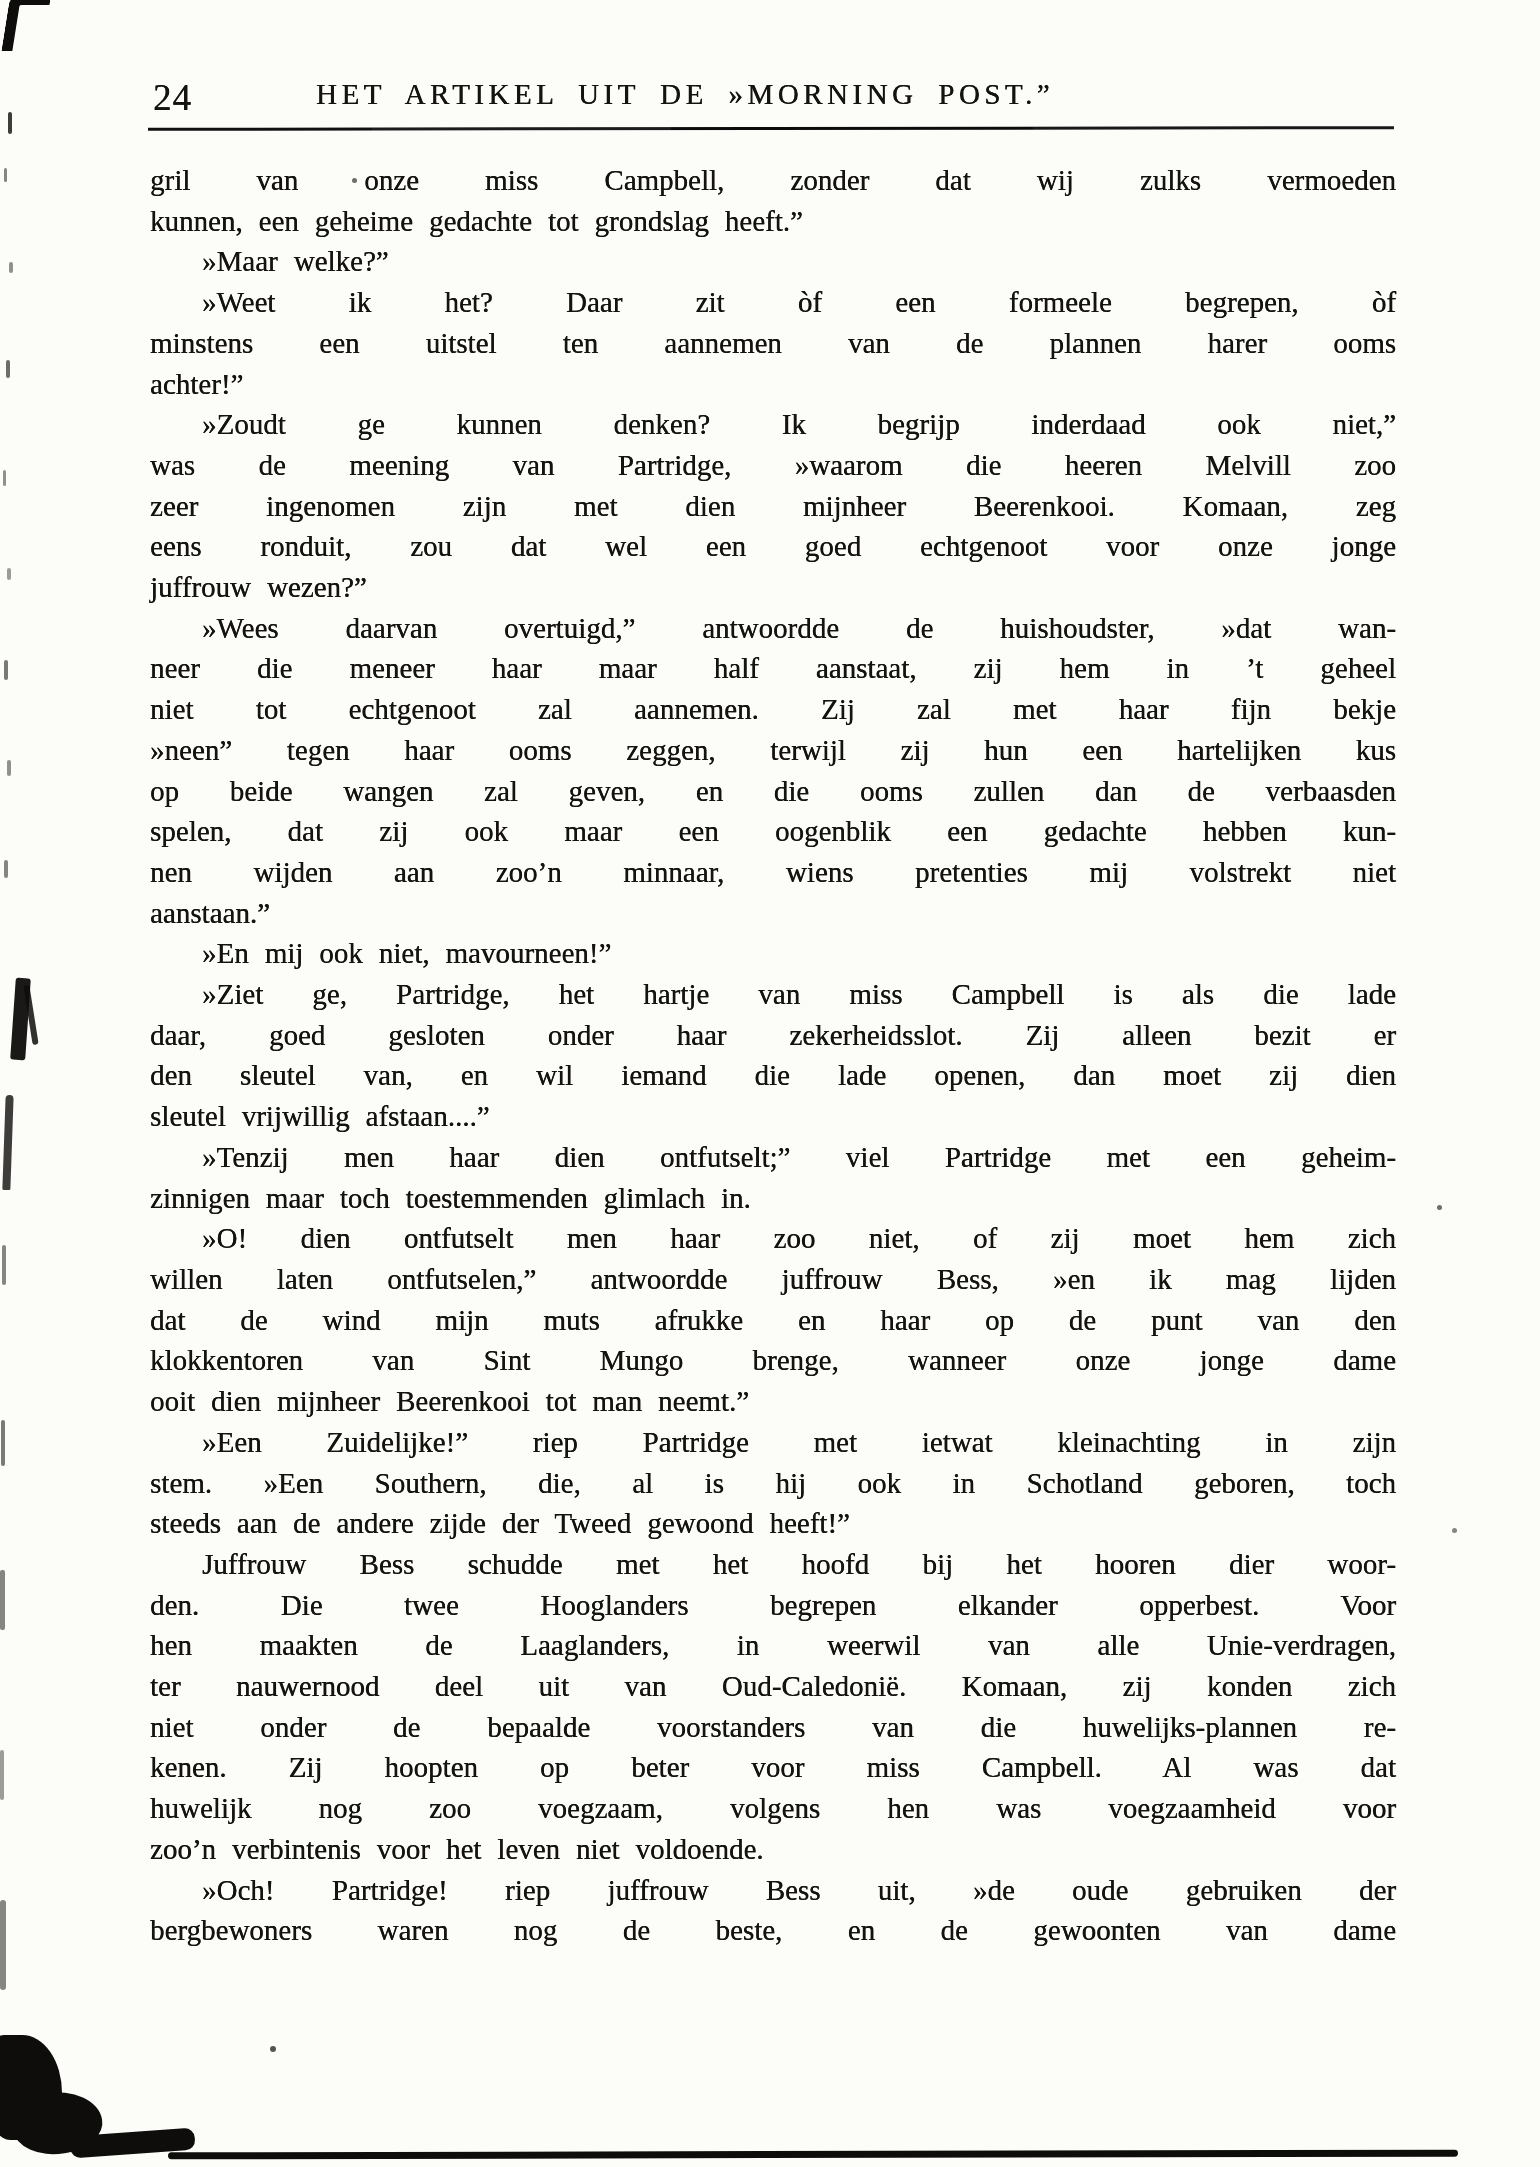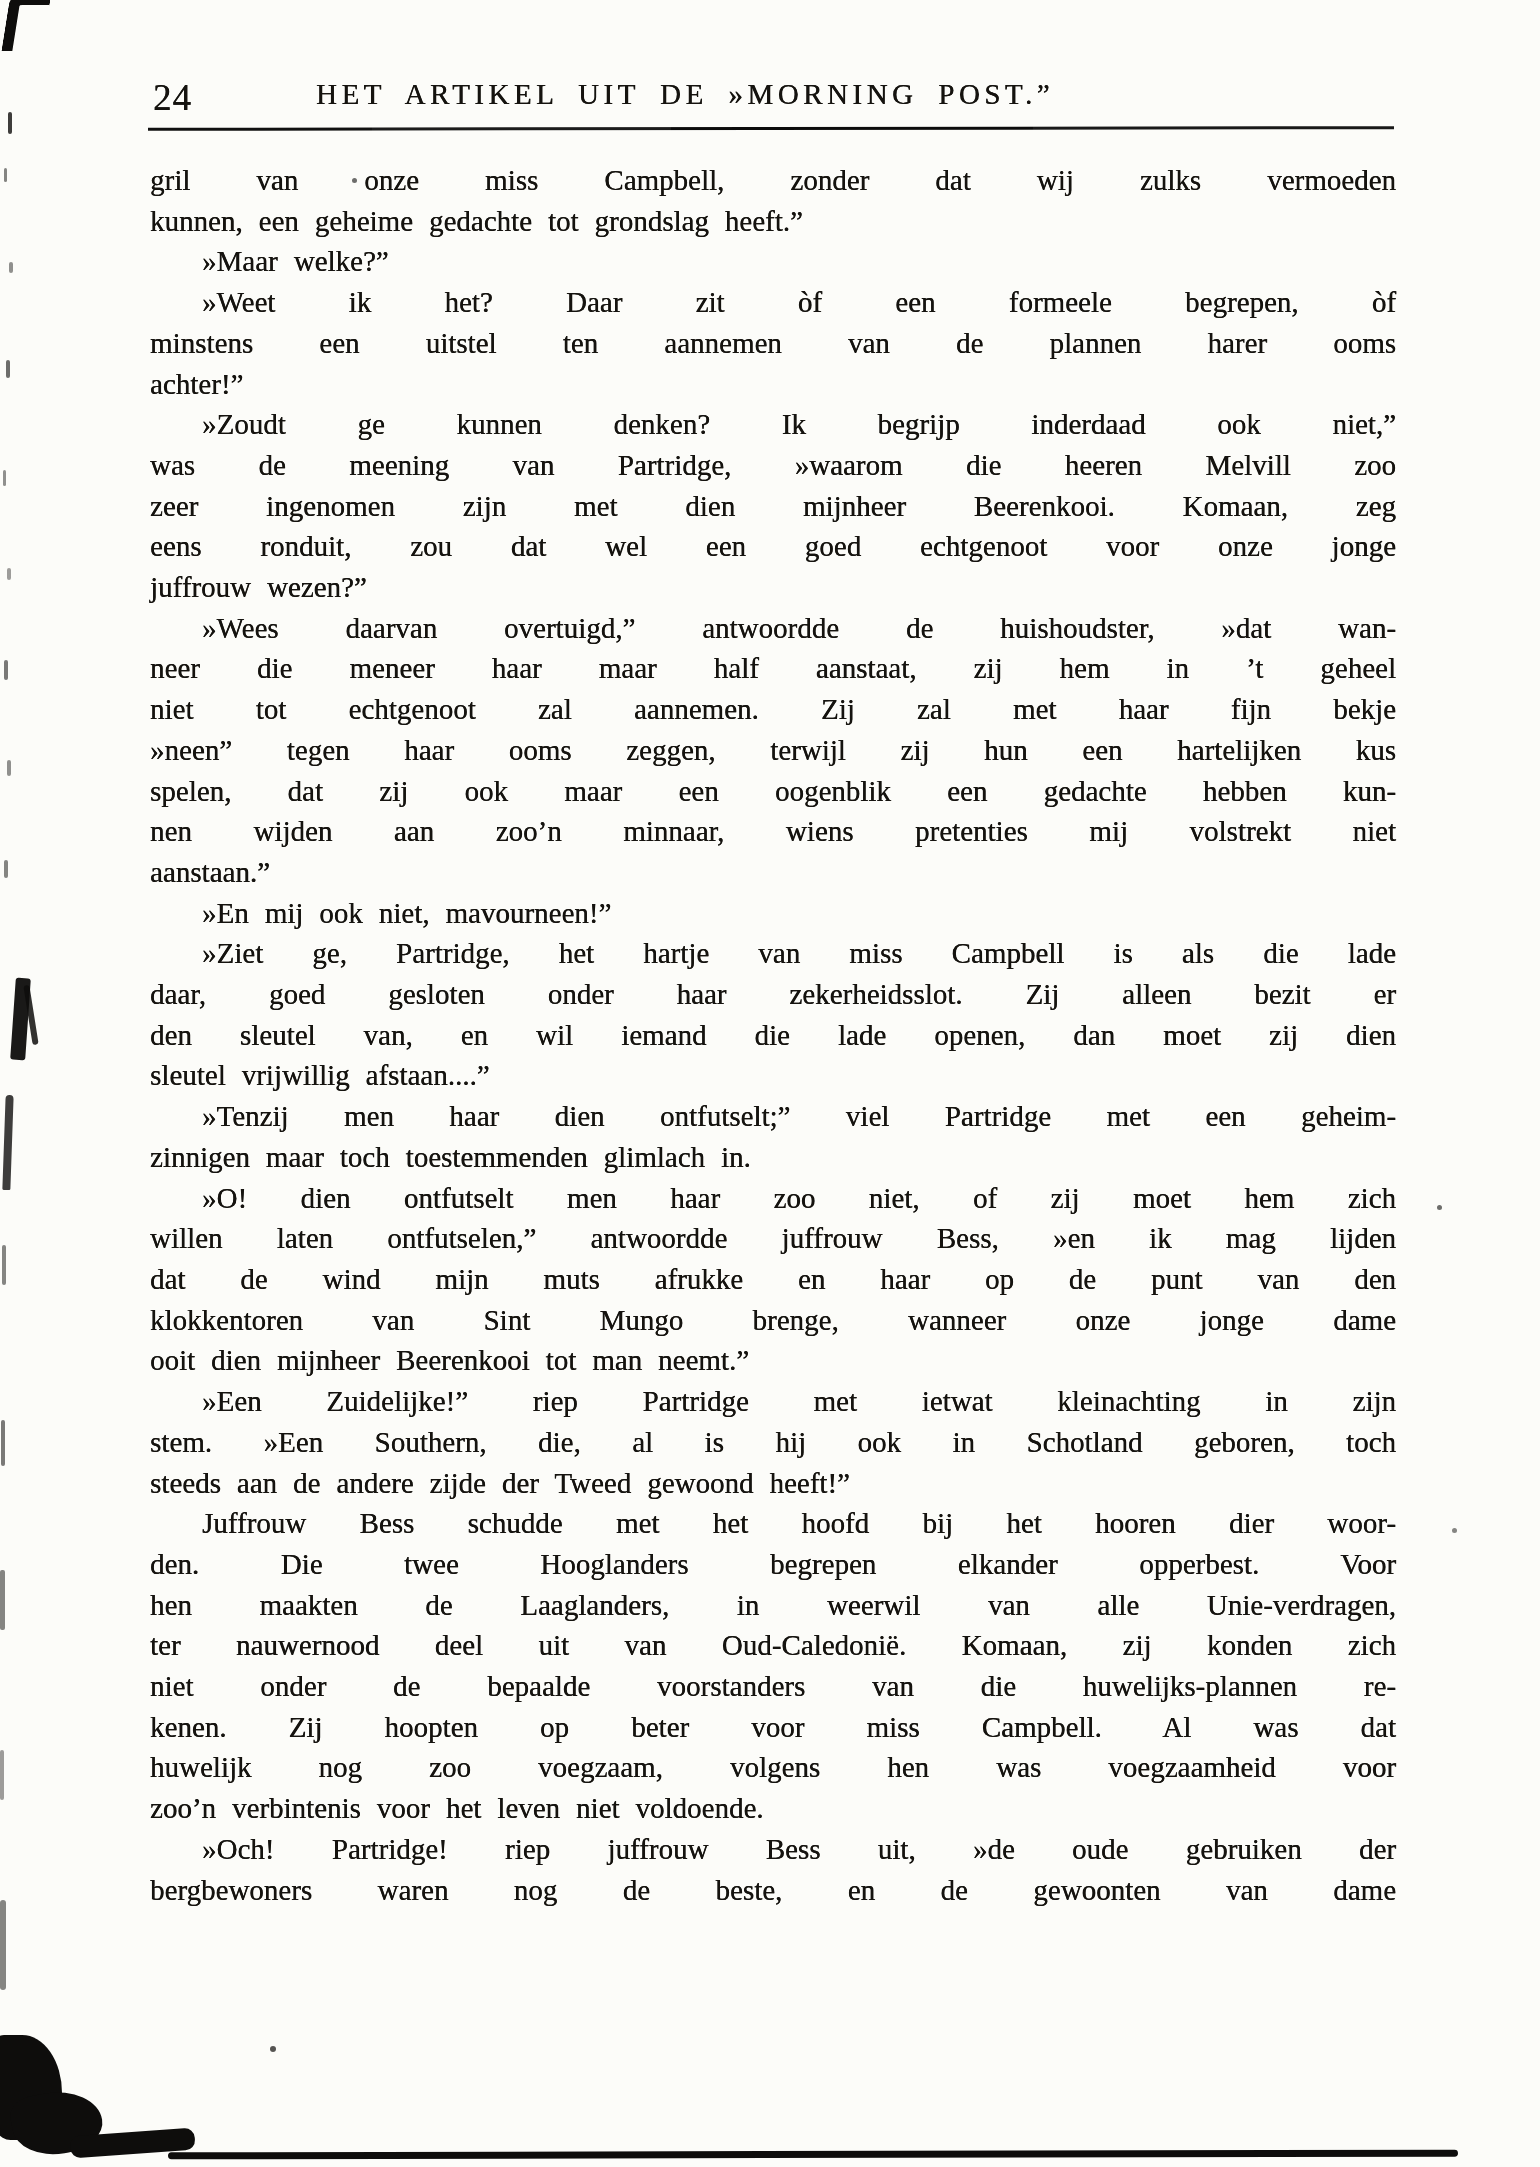--- a/index.html
+++ b/index.html
@@ -86,20 +86,21 @@
       <div class="line end">achter!”</div>
       <div class="line indent">»Zoudt ge kunnen denken? Ik begrijp inderdaad ook niet,”</div>
       <div class="line">was de meening van Partridge, »waarom die heeren Melvill zoo</div>
       <div class="line">zeer ingenomen zijn met dien mijnheer Beerenkooi. Komaan, zeg</div>
       <div class="line">eens ronduit, zou dat wel een goed echtgenoot voor onze jonge</div>
       <div class="line end">juffrouw wezen?”</div>
       <div class="line indent">»Wees daarvan overtuigd,” antwoordde de huishoudster, »dat wan-</div>
       <div class="line">neer die meneer haar maar half aanstaat, zij hem in ’t geheel</div>
       <div class="line">niet tot echtgenoot zal aannemen. Zij zal met haar fijn bekje</div>
       <div class="line">»neen” tegen haar ooms zeggen, terwijl zij hun een hartelijken kus</div>
+      <div class="line">op beide wangen zal geven, en die ooms zullen dan de verbaasden</div>
       <div class="line">spelen, dat zij ook maar een oogenblik een gedachte hebben kun-</div>
       <div class="line">nen wijden aan zoo’n minnaar, wiens pretenties mij volstrekt niet</div>
       <div class="line end">aanstaan.”</div>
       <div class="line indent end">»En mij ook niet, mavourneen!”</div>
       <div class="line indent">»Ziet ge, Partridge, het hartje van miss Campbell is als die lade</div>
       <div class="line">daar, goed gesloten onder haar zekerheidsslot. Zij alleen bezit er</div>
       <div class="line">den sleutel van, en wil iemand die lade openen, dan moet zij dien</div>
       <div class="line end">sleutel vrijwillig afstaan....”</div>
       <div class="line indent">»Tenzij men haar dien ontfutselt;” viel Partridge met een geheim-</div>
       <div class="line end">zinnigen maar toch toestemmenden glimlach in.</div>

